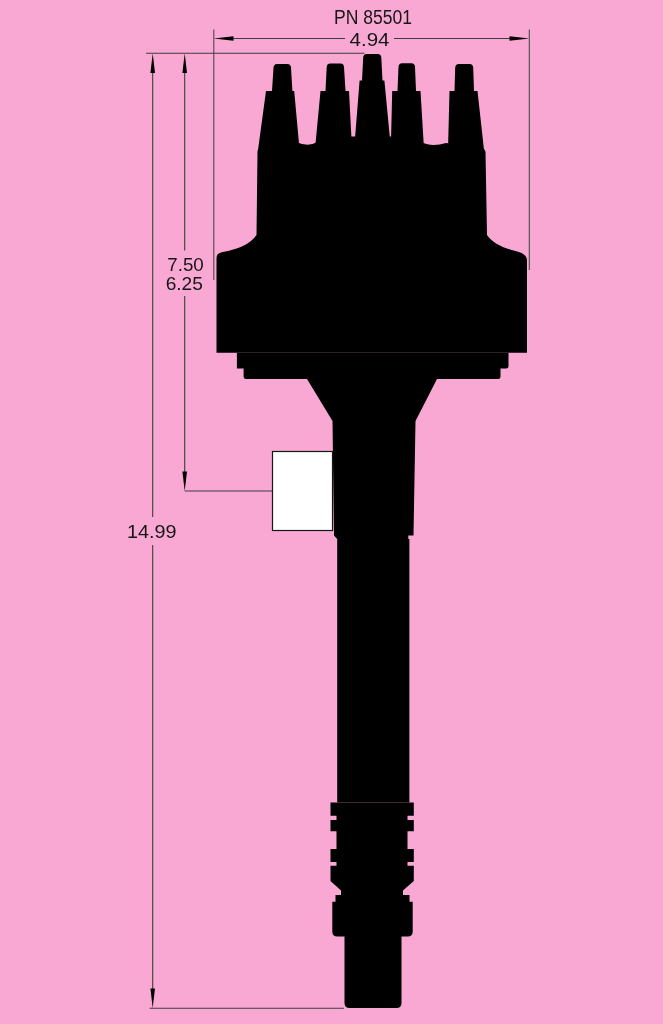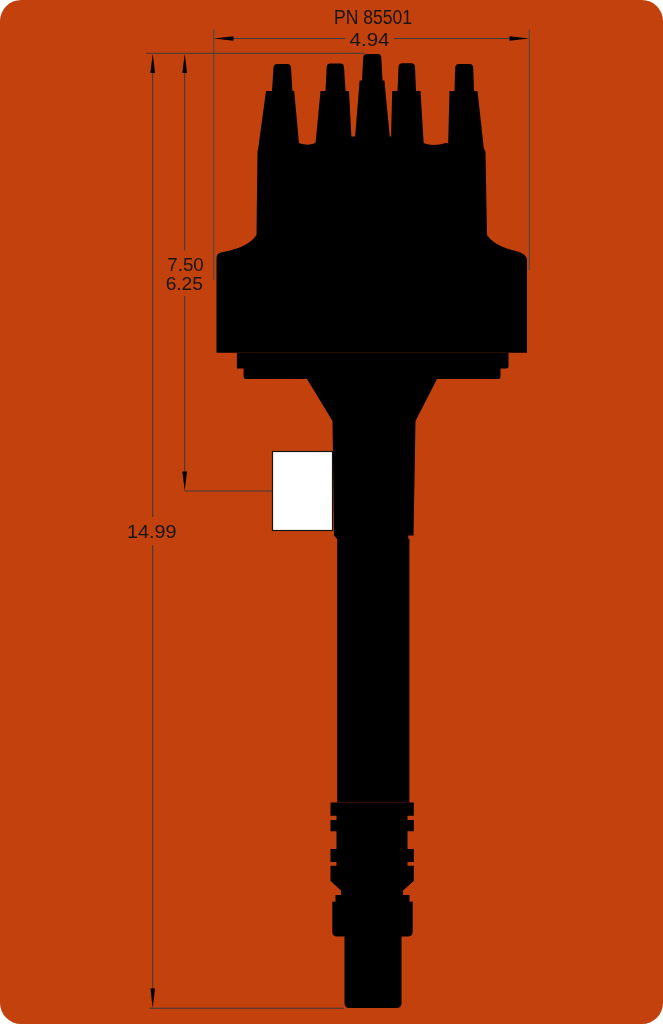--- a/index.html
+++ b/index.html
@@ -1,16 +1,16 @@
 <!DOCTYPE html>
 <html><head>
 <meta charset="utf-8">
 <style>
   html,body{margin:0;padding:0;background:#fff;}
-  .page{position:relative;width:663px;height:1024px;background:#c2410c;overflow:hidden;border-radius:21px;}
+  .page{position:relative;width:663px;height:1024px;background:#f9a8d4;overflow:hidden;}
   svg{display:block;}
   text{font-family:"Liberation Sans", sans-serif;fill:#161616;}
 </style>
 </head>
 <body>
 <div class="page">
 <svg width="663" height="1024" viewBox="0 0 663 1024">
 
 <text x="373" y="24" font-size="19.5" text-anchor="middle" textLength="78" lengthAdjust="spacingAndGlyphs">PN 85501</text>
 

